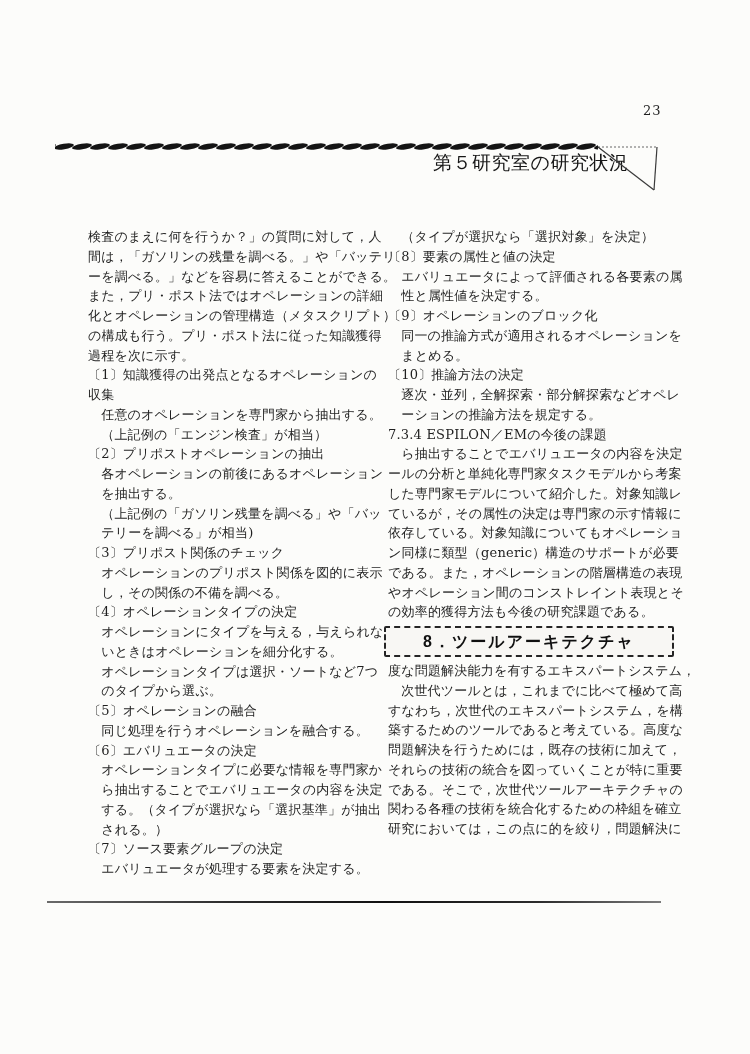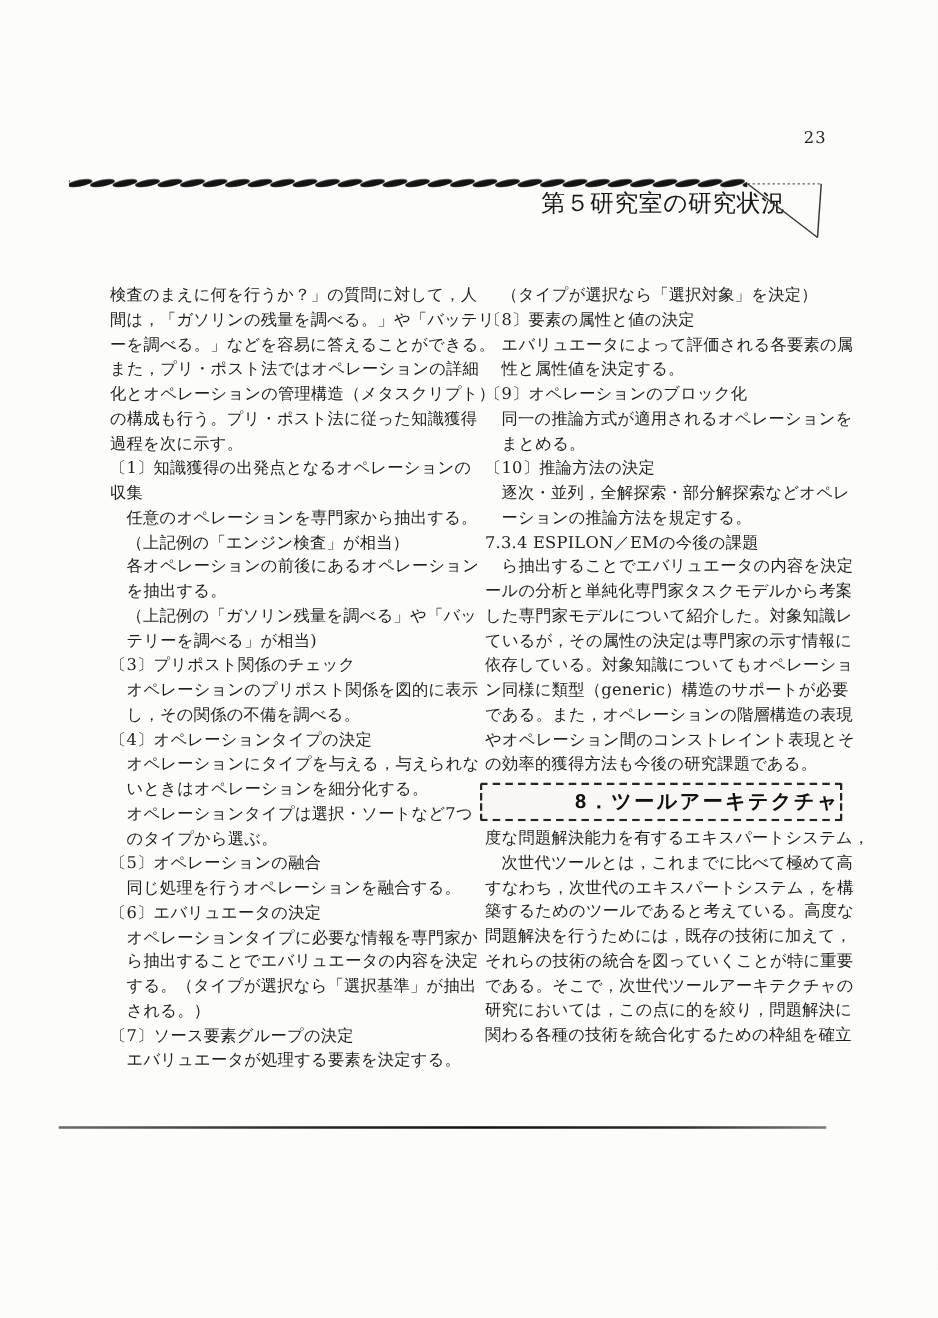--- a/index.html
+++ b/index.html
@@ -34,21 +34,21 @@
   }
   .col-left  { left:88px; }
   .col-right { left:388px; }
   .text-line { height:19.75px; overflow:visible; }
   .section-box {
     box-sizing:border-box;
     width:290px; height:31px;
     margin:4px 0 4px -4px;
     border:2px dashed #252525;
     border-radius:2px;
-    display:flex; align-items:center; justify-content:flex-end;
+    display:flex; align-items:center; justify-content:center;
     background:#f8f7f4;
     font-family:"Liberation Sans", sans-serif;
     font-weight:bold; font-size:16px; letter-spacing:2px;
     color:#101010;
   }
   .bottom-rule {
     position:absolute; left:47px; top:901px;
     width:614px; height:2px;
     background:linear-gradient(90deg,#6a6a6a 0%,#2c2c2c 30%,#111 55%,#2c2c2c 80%,#7a7a7a 100%);
   }
@@ -84,20 +84,21 @@
       <div class="text-line">間は，「ガソリンの残量を調べる。」や「バッテリ</div>
       <div class="text-line">ーを調べる。」などを容易に答えることができる。</div>
       <div class="text-line">また，プリ・ポスト法ではオペレーションの詳細</div>
       <div class="text-line">化とオペレーションの管理構造（メタスクリプト）</div>
       <div class="text-line">の構成も行う。プリ・ポスト法に従った知識獲得</div>
       <div class="text-line">過程を次に示す。</div>
       <div class="text-line">〔1〕知識獲得の出発点となるオペレーションの</div>
       <div class="text-line">収集</div>
       <div class="text-line">　任意のオペレーションを専門家から抽出する。</div>
       <div class="text-line">　（上記例の「エンジン検査」が相当）</div>
+      <div class="text-line">〔2〕プリポストオペレーションの抽出</div>
       <div class="text-line">　各オペレーションの前後にあるオペレーション</div>
       <div class="text-line">　を抽出する。</div>
       <div class="text-line">　（上記例の「ガソリン残量を調べる」や「バッ</div>
       <div class="text-line">　テリーを調べる」が相当)</div>
       <div class="text-line">〔3〕プリポスト関係のチェック</div>
       <div class="text-line">　オペレーションのプリポスト関係を図的に表示</div>
       <div class="text-line">　し，その関係の不備を調べる。</div>
       <div class="text-line">〔4〕オペレーションタイプの決定</div>
       <div class="text-line">　オペレーションにタイプを与える，与えられな</div>
       <div class="text-line">　いときはオペレーションを細分化する。</div>
@@ -141,20 +142,20 @@
       <span>8．ツールアーキテクチャ</span>
     </div>
     <div>
         <div class="text-line">度な問題解決能力を有するエキスパートシステム，</div>
         <div class="text-line">　次世代ツールとは，これまでに比べて極めて高</div>
         <div class="text-line">すなわち，次世代のエキスパートシステム，を構</div>
         <div class="text-line">築するためのツールであると考えている。高度な</div>
         <div class="text-line">問題解決を行うためには，既存の技術に加えて，</div>
         <div class="text-line">それらの技術の統合を図っていくことが特に重要</div>
         <div class="text-line">である。そこで，次世代ツールアーキテクチャの</div>
+        <div class="text-line">関わる各種の技術を統合化するための枠組を確立</div>
         <div class="text-line">研究においては，この点に的を絞り，問題解決に</div>
-        <div class="text-line">関わる各種の技術を統合化するための枠組を確立</div>
       </div>
   </div>
 
   <div class="bottom-rule"></div>
 
 </div>
 
 </body></html>

